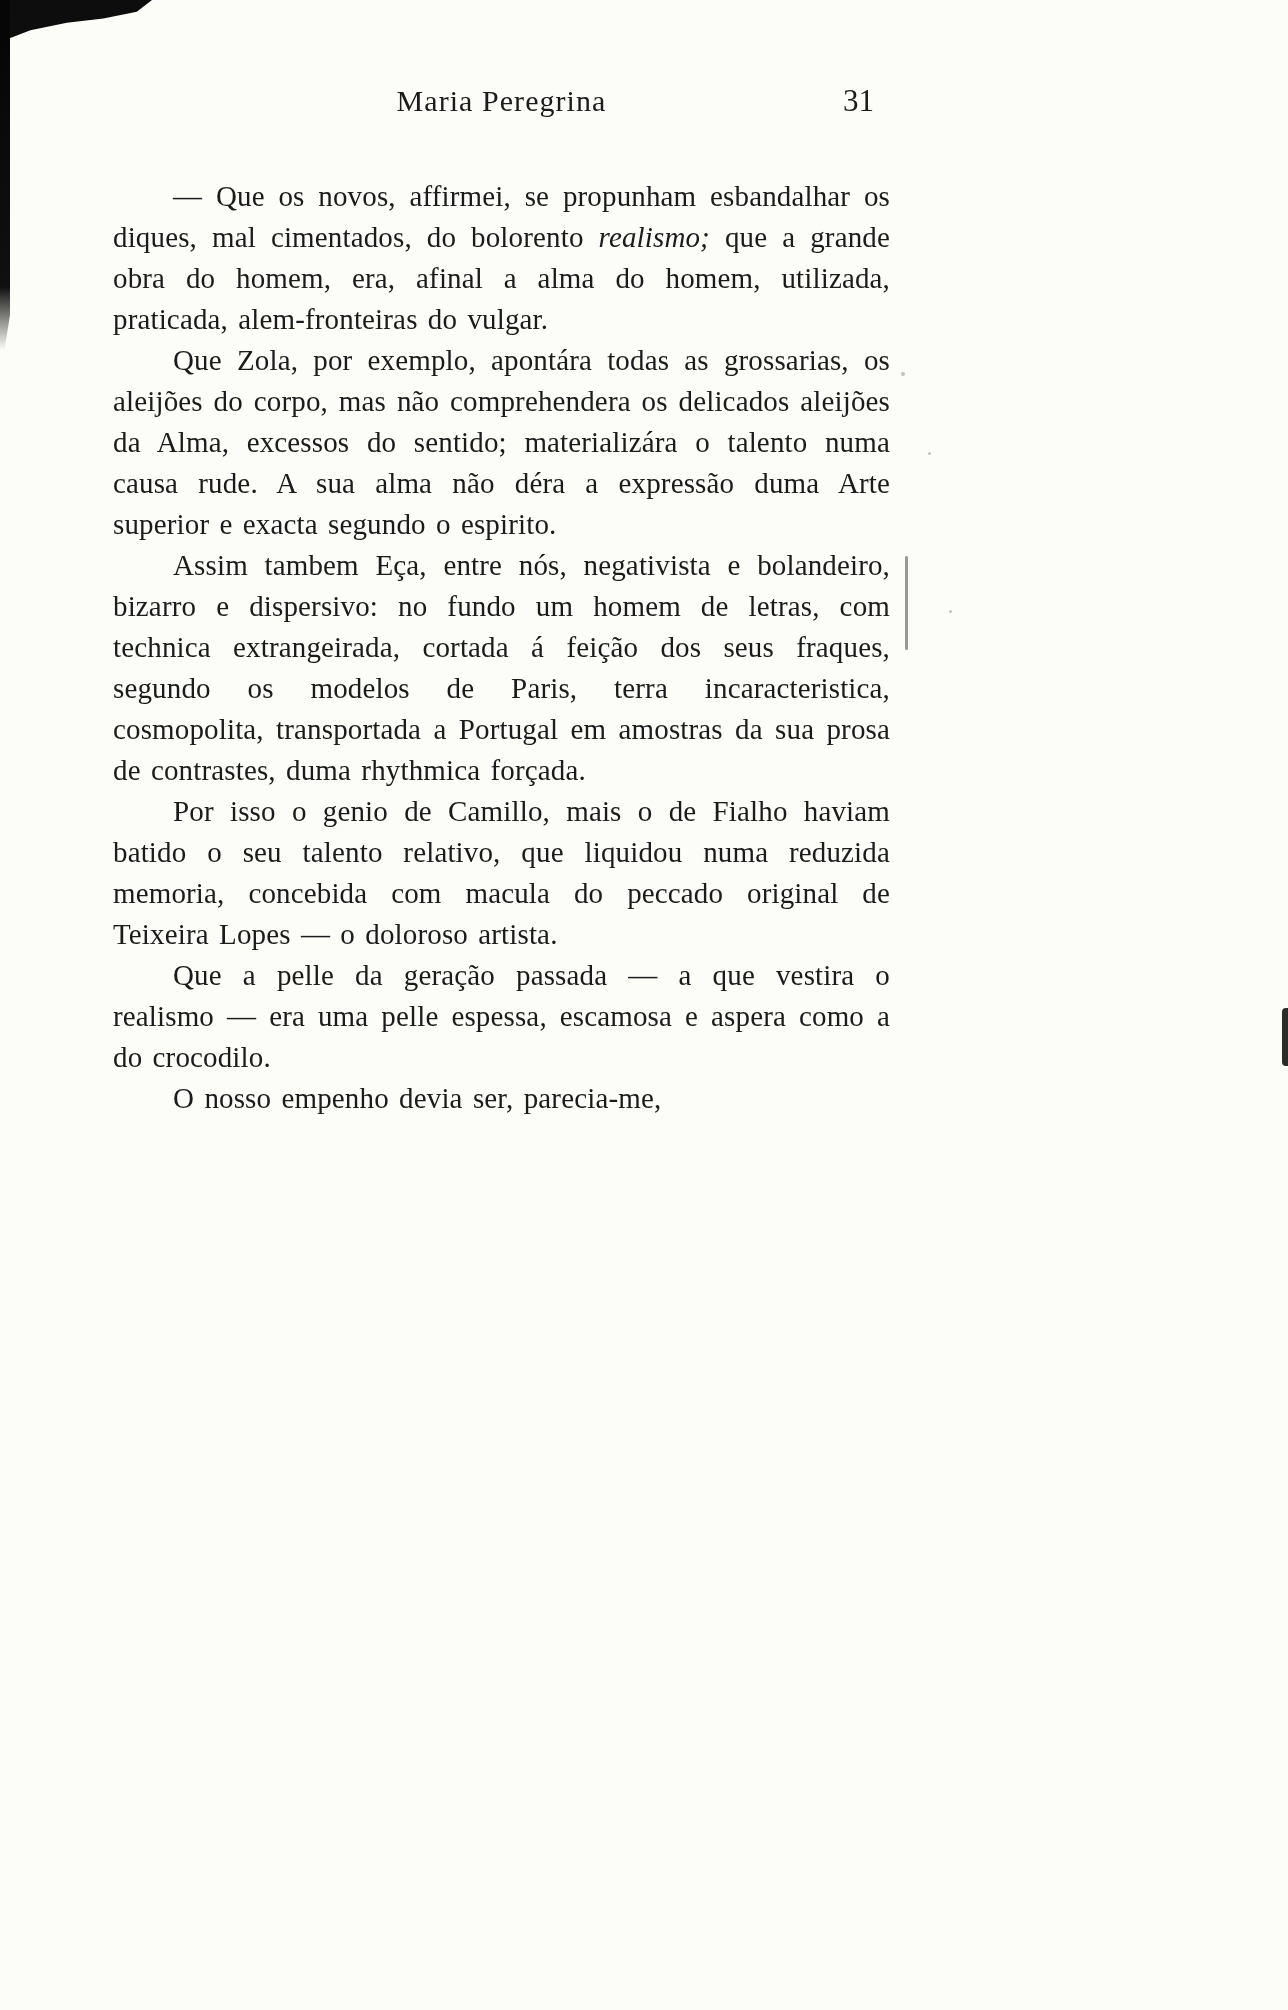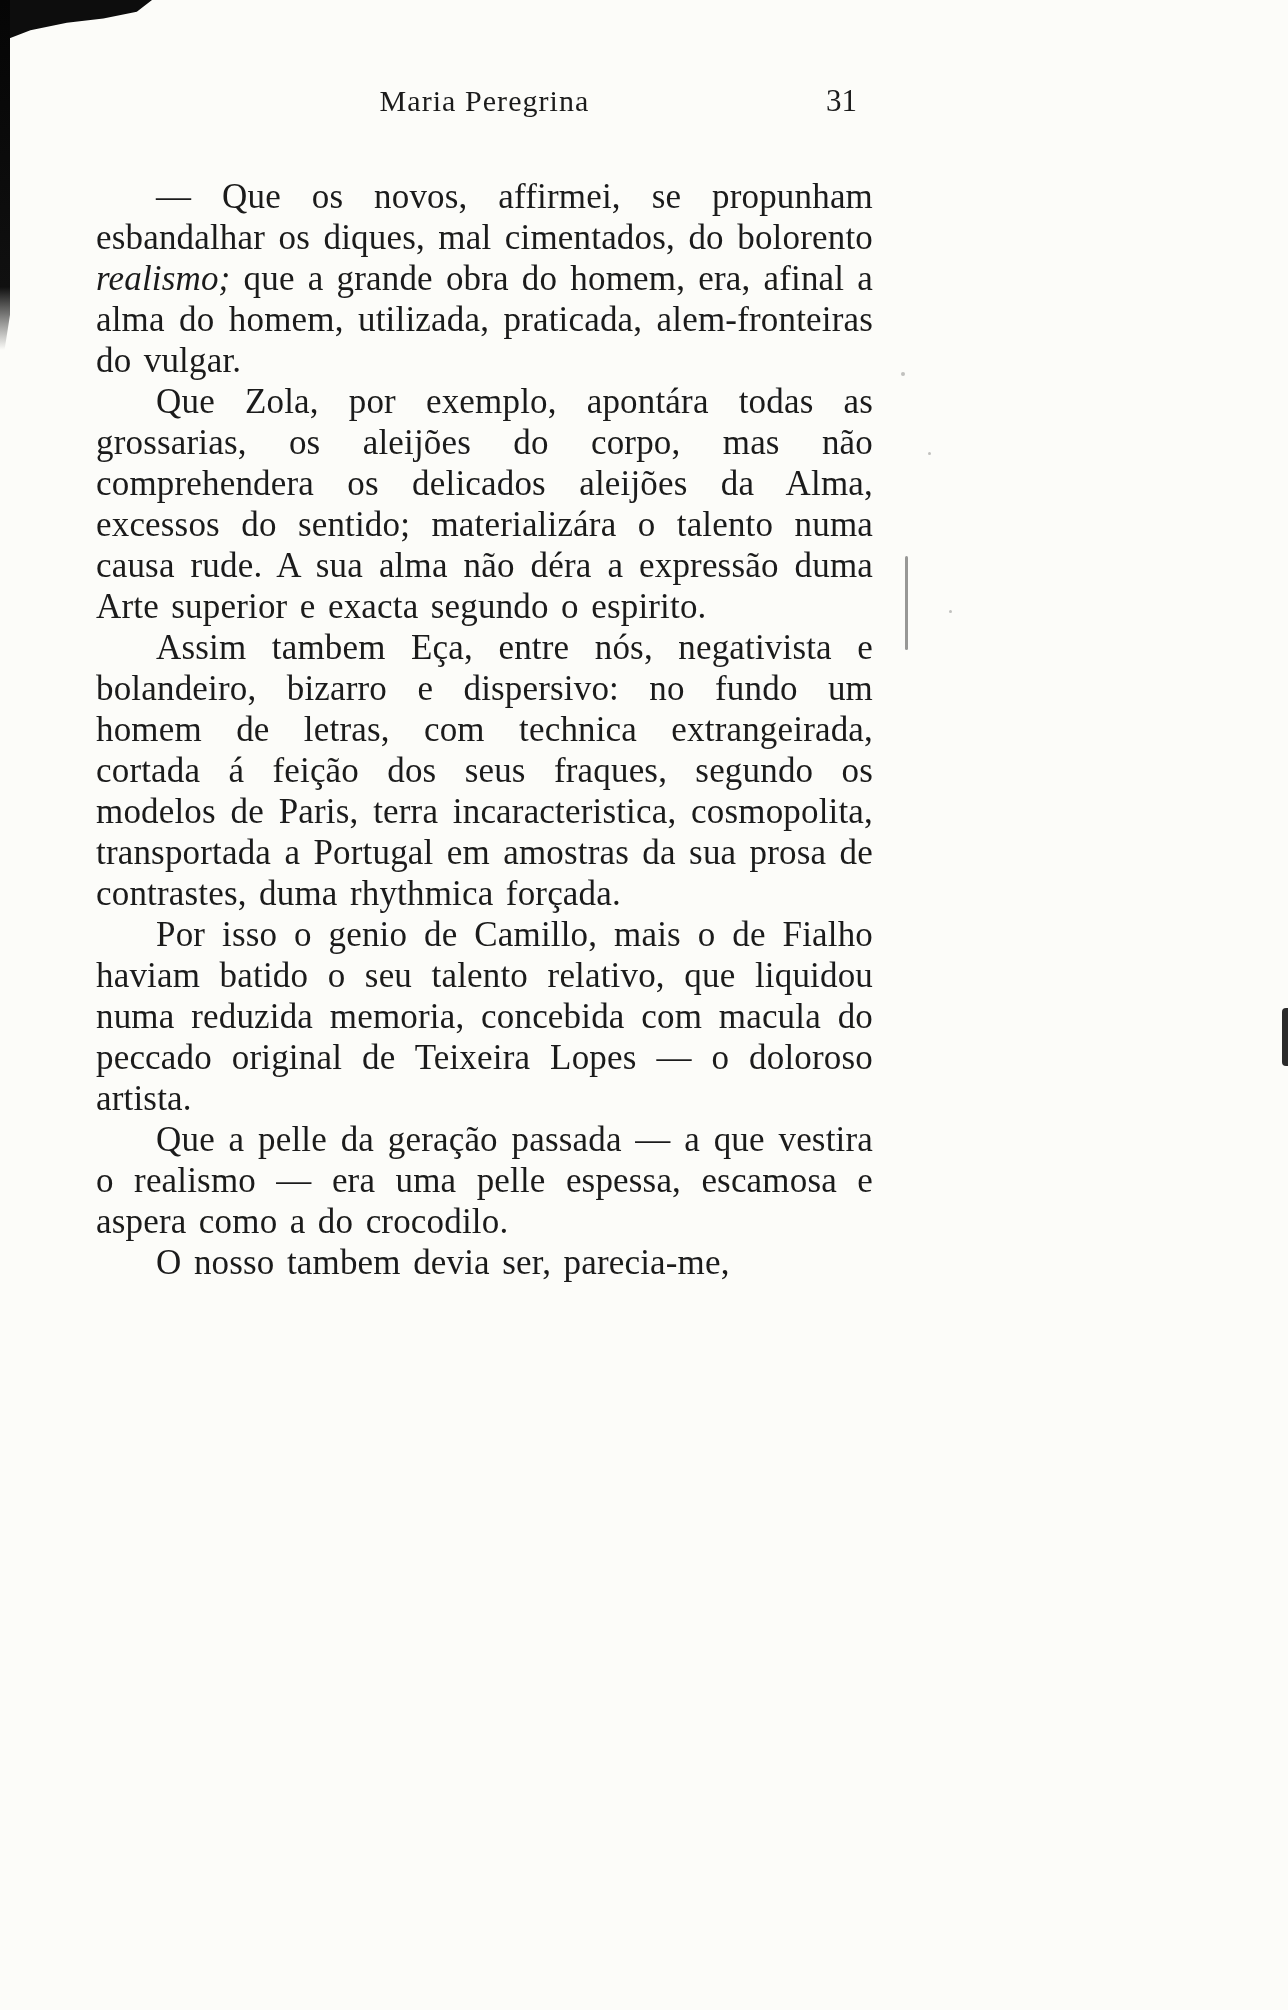--- a/index.html
+++ b/index.html
@@ -52,21 +52,21 @@
     background: rgba(40,40,40,0.28);
     border-radius: 50%;
   }
   .speck-1 { left: 901px; top: 372px; width: 4px; height: 4px; }
   .speck-2 { left: 928px; top: 452px; width: 3px; height: 3px; }
   .speck-3 { left: 949px; top: 610px; width: 3px; height: 3px; }
 
   
   .content {
     position: absolute;
-    left: 96px;
+    left: 113px;
     top: 0;
     width: 777px;
   }
   .page-header {
     position: relative;
     margin-top: 80px;
     height: 42px;
     font-size: 30px;
     line-height: 42px;
   }
@@ -76,21 +76,21 @@
     letter-spacing: 0.035em;
   }
   .page-number {
     position: absolute;
     right: 16px;
     top: 0;
     font-size: 31px;
   }
   .body-text {
     margin-top: 54px;
-    font-size: 35px;
+    font-size: 29px;
     line-height: 41px;
     text-align: justify;
     word-spacing: 0.10em;
     letter-spacing: 0.005em;
     hyphens: auto;
   }
   .body-text p {
     margin: 0;
     text-indent: 60px;
   }
@@ -124,19 +124,19 @@
 
       <p>Que Zola, por exemplo, apontára todas as grossarias, os aleijões do corpo, mas não comprehendera os delicados aleijões da Alma, excessos do sentido; materializára o talento numa causa rude. A sua alma não déra a expressão duma Arte superior e exacta segundo o espirito.</p>
 
       <p>Assim tambem Eça, entre nós, negativista e bolandeiro, bizarro e dispersivo: no fundo um homem de letras, com technica extrangeirada, cortada á feição dos seus fraques, segundo os modelos de Paris, terra incaracteristica, cosmopolita, transportada a Portugal em amostras da sua prosa de contrastes, duma rhythmica forçada.</p>
 
       <p>Por isso o genio de Camillo, mais o de Fialho haviam batido o seu talento relativo, que liquidou numa reduzida memoria, concebida com macula do peccado original de Teixeira Lopes — o doloroso artista.</p>
 
       <p>Que a pelle da geração passada — a que vestira o realismo — era uma pelle espessa, escamosa e aspera como a do crocodilo.</p>
 
 
-      <p>O nosso tambem devia ser, parecia-me,</p>
+      <p>O nosso empenho devia ser, parecia-me,</p>
 
     </div>
 
   </div>
 
 </div>
 
 </body></html>

